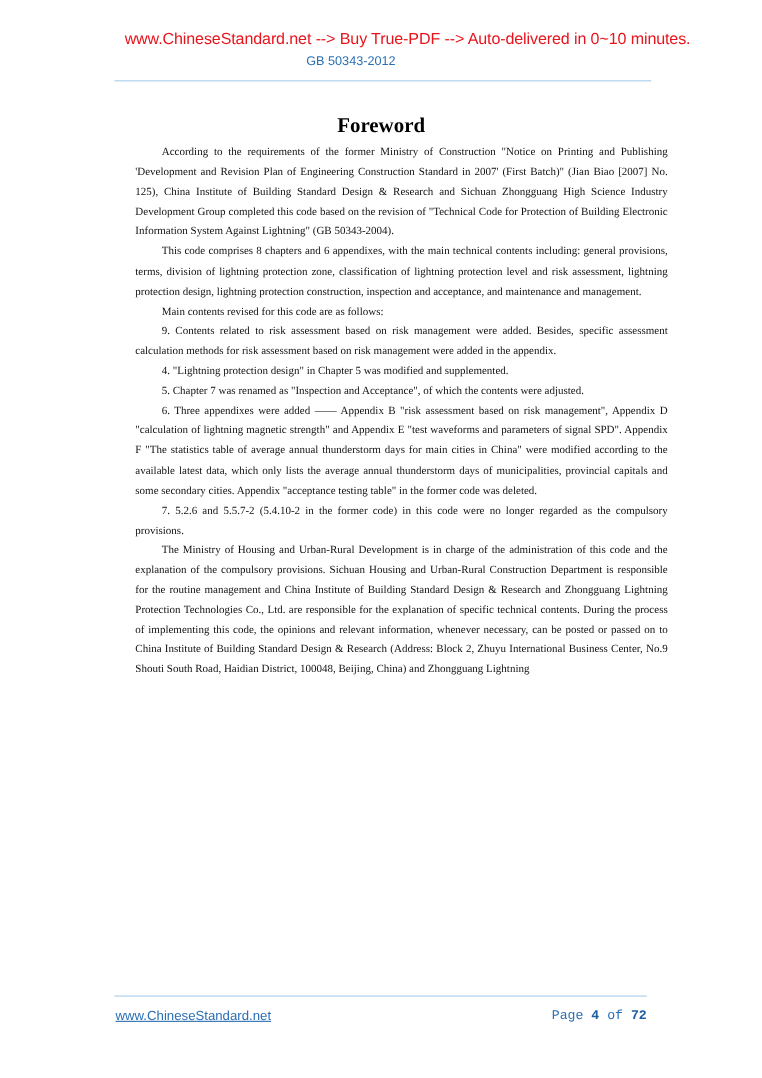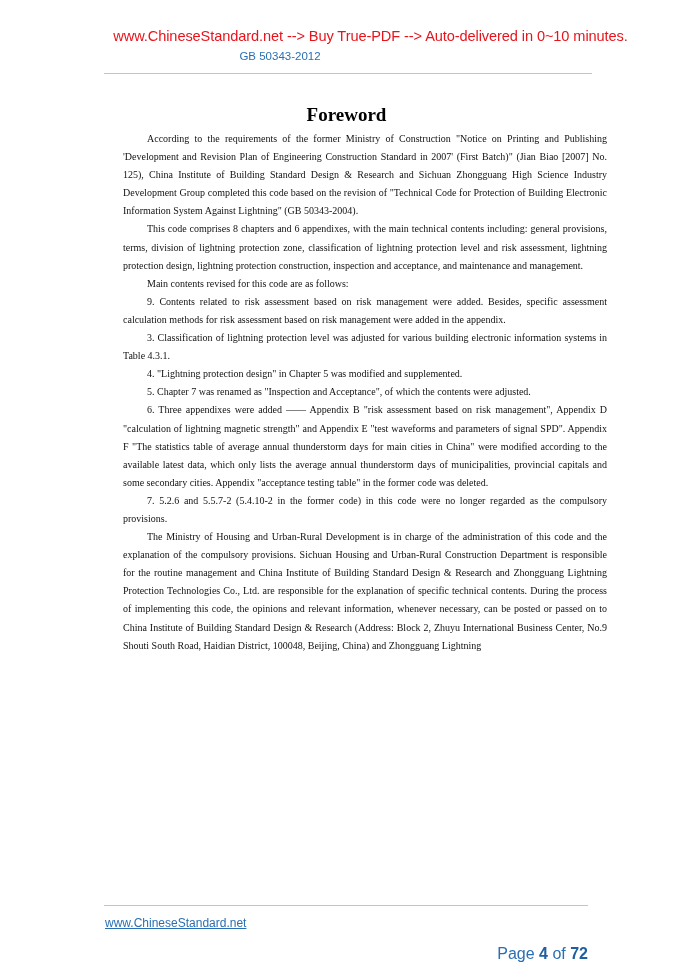--- a/index.html
+++ b/index.html
@@ -28,20 +28,21 @@
   }
   .std-code {
     position: absolute;
     top: 50px;
     left: 0;
     width: 560px;
     text-align: center;
     font-family: "Liberation Sans", sans-serif;
     font-size: 11.5px;
     color: #2a6fb3;
+    padding-left: 39px;
   }
   .rule-top {
     position: absolute;
     top: 73px;
     left: 104px;
     width: 488px;
     height: 0;
     border-top: 1px solid #a8cbe6;
   }
   .title {
@@ -85,45 +86,43 @@
     font-family: "Liberation Sans", sans-serif;
     font-size: 12px;
     color: #2a6fb3;
     text-decoration: underline;
     cursor: pointer;
   }
   .footer-page {
     position: absolute;
     top: 916px;
     right: 105px;
-    font-family: Liberation Sans, sans-serif;
-    font-size: 16px;
+    font-family: Liberation Mono, monospace;
+    font-size: 12px;
     color: #2a6fb3;
-    margin-top: 29px;
   }
   .footer-page b {
     font-weight: bold;
     color: #1f5fa0;
   }
 </style>
 </head>
 <body>
 
 <div class="promo">www.ChineseStandard.net --&gt; Buy True-PDF --&gt; Auto-delivered in 0~10 minutes.</div>
 <div class="std-code">GB 50343-2012</div>
 <div class="rule-top"></div>
 
 <div class="title">Foreword</div>
 
 <div class="body-text">
   <p>According to the requirements of the former Ministry of Construction "Notice on Printing and Publishing 'Development and Revision Plan of Engineering Construction Standard in 2007' (First Batch)" (Jian Biao [2007] No. 125), China Institute of Building Standard Design &amp; Research and Sichuan Zhongguang High Science Industry Development Group completed this code based on the revision of "Technical Code for Protection of Building Electronic Information System Against Lightning" (GB 50343-2004).</p>
   <p>This code comprises 8 chapters and 6 appendixes, with the main technical contents including: general provisions, terms, division of lightning protection zone, classification of lightning protection level and risk assessment, lightning protection design, lightning protection construction, inspection and acceptance, and maintenance and management.</p>
   <p>Main contents revised for this code are as follows:</p>
   <p>9. Contents related to risk assessment based on risk management were added. Besides, specific assessment calculation methods for risk assessment based on risk management were added in the appendix.</p>
-  <p>3. Classification of lightning protection level was adjusted for various building electronic information systems in Table 4.3.1.</p>
   <p>4. "Lightning protection design" in Chapter 5 was modified and supplemented.</p>
   <p>5. Chapter 7 was renamed as "Inspection and Acceptance", of which the contents were adjusted.</p>
   <p>6. Three appendixes were added —— Appendix B "risk assessment based on risk management", Appendix D "calculation of lightning magnetic strength" and Appendix E "test waveforms and parameters of signal SPD". Appendix F "The statistics table of average annual thunderstorm days for main cities in China" were modified according to the available latest data, which only lists the average annual thunderstorm days of municipalities, provincial capitals and some secondary cities. Appendix "acceptance testing table" in the former code was deleted.</p>
   <p>7. 5.2.6 and 5.5.7-2 (5.4.10-2 in the former code) in this code were no longer regarded as the compulsory provisions.</p>
   <p>The Ministry of Housing and Urban-Rural Development is in charge of the administration of this code and the explanation of the compulsory provisions. Sichuan Housing and Urban-Rural Construction Department is responsible for the routine management and China Institute of Building Standard Design &amp; Research and Zhongguang Lightning Protection Technologies Co., Ltd. are responsible for the explanation of specific technical contents. During the process of implementing this code, the opinions and relevant information, whenever necessary, can be posted or passed on to China Institute of Building Standard Design &amp; Research (Address: Block 2, Zhuyu International Business Center, No.9 Shouti South Road, Haidian District, 100048, Beijing, China) and Zhongguang Lightning</p>
 </div>
 
 <div class="rule-bottom"></div>
 
 <a class="footer-link">www.ChineseStandard.net</a>

